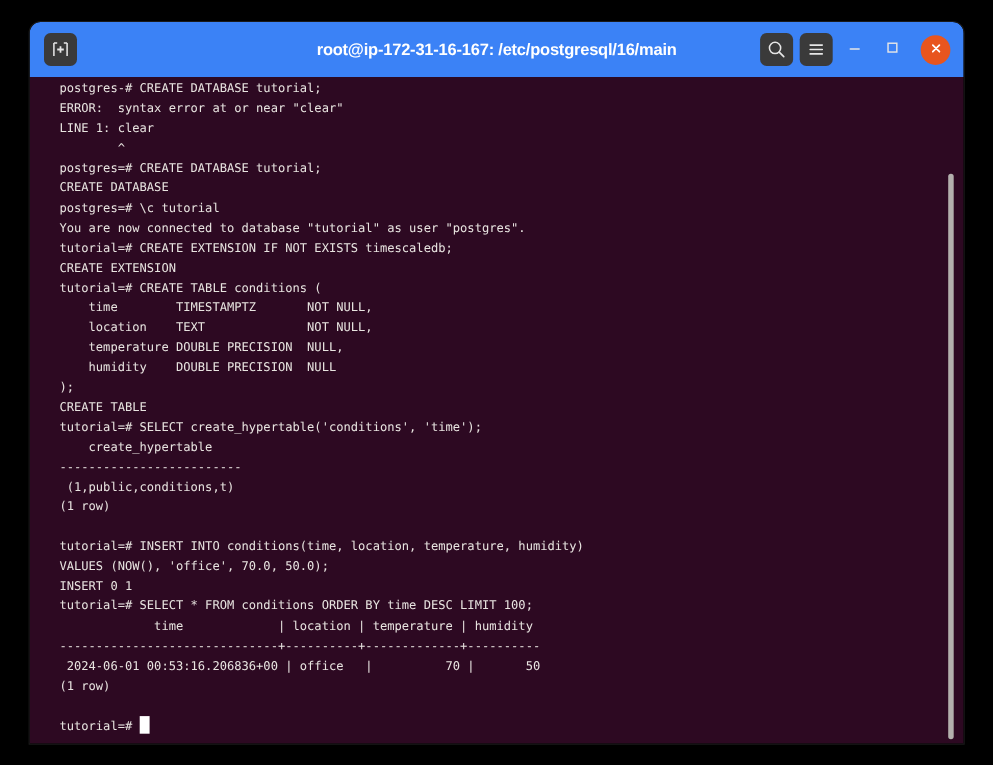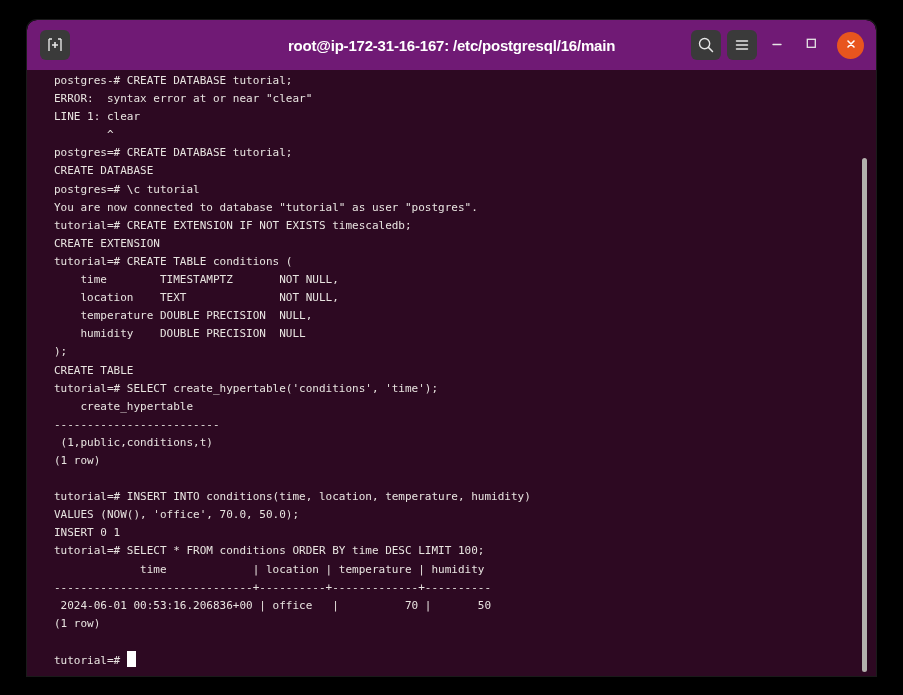--- a/index.html
+++ b/index.html
@@ -154,21 +154,21 @@
     cursor: grab;
   }
 </style>
 </head>
 <body>
 
 <div id="desktop">
 
   <div id="terminal-window">
 
-    <div id="titlebar" style="background: #701a75;">
+    <div id="titlebar" style="background: #3b82f6;">
 
       <div id="new-tab-btn" class="tb-btn framed">
         <span>
           <svg width="18" height="18" viewBox="0 0 18 18">
             <path d="M3 3 L3 15 M15 3 L15 15 M3 3 L6 3 M12 3 L15 3" stroke="#e6e6e6" stroke-width="1.4" fill="none"></path>
             <path d="M9 6 L9 12 M6 9 L12 9" stroke="#e6e6e6" stroke-width="1.6" fill="none"></path>
           </svg>
         </span>
       </div>
 

